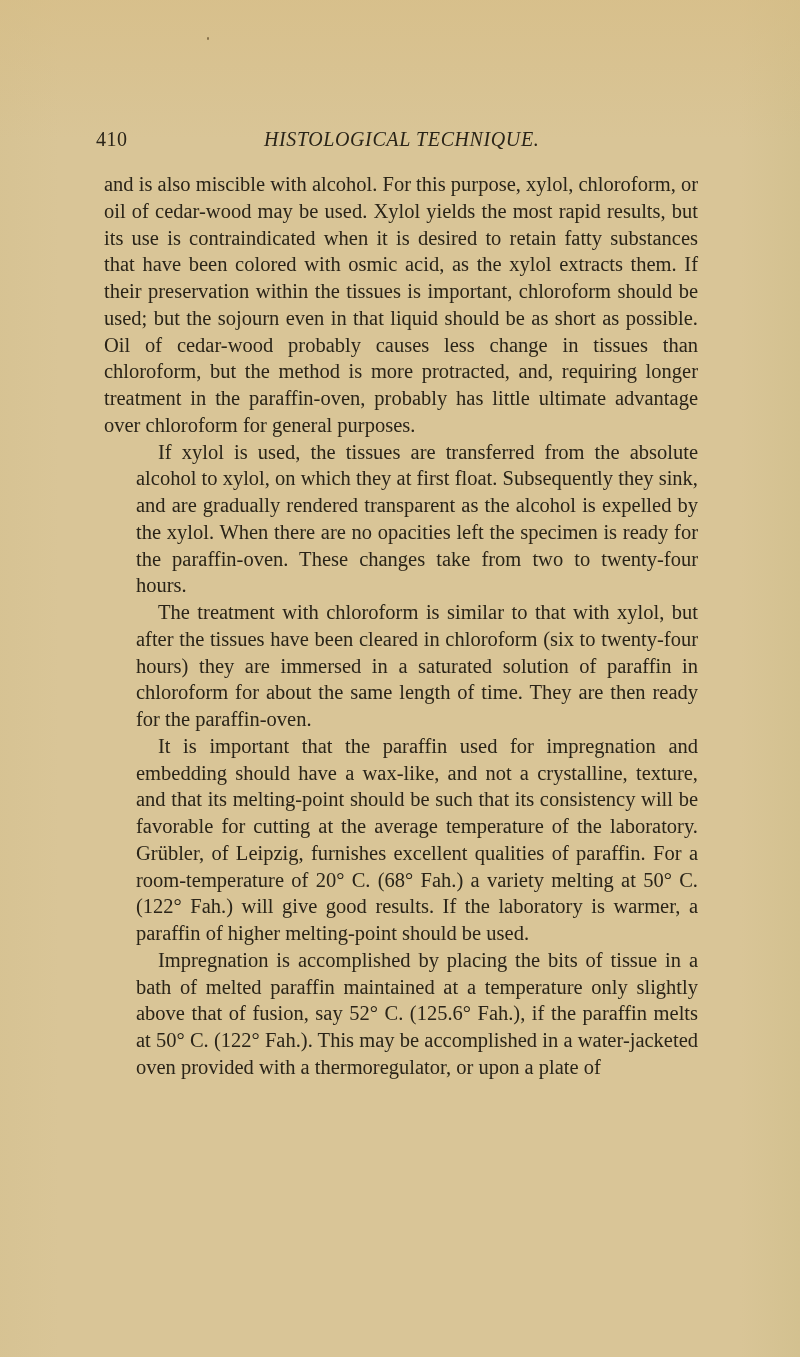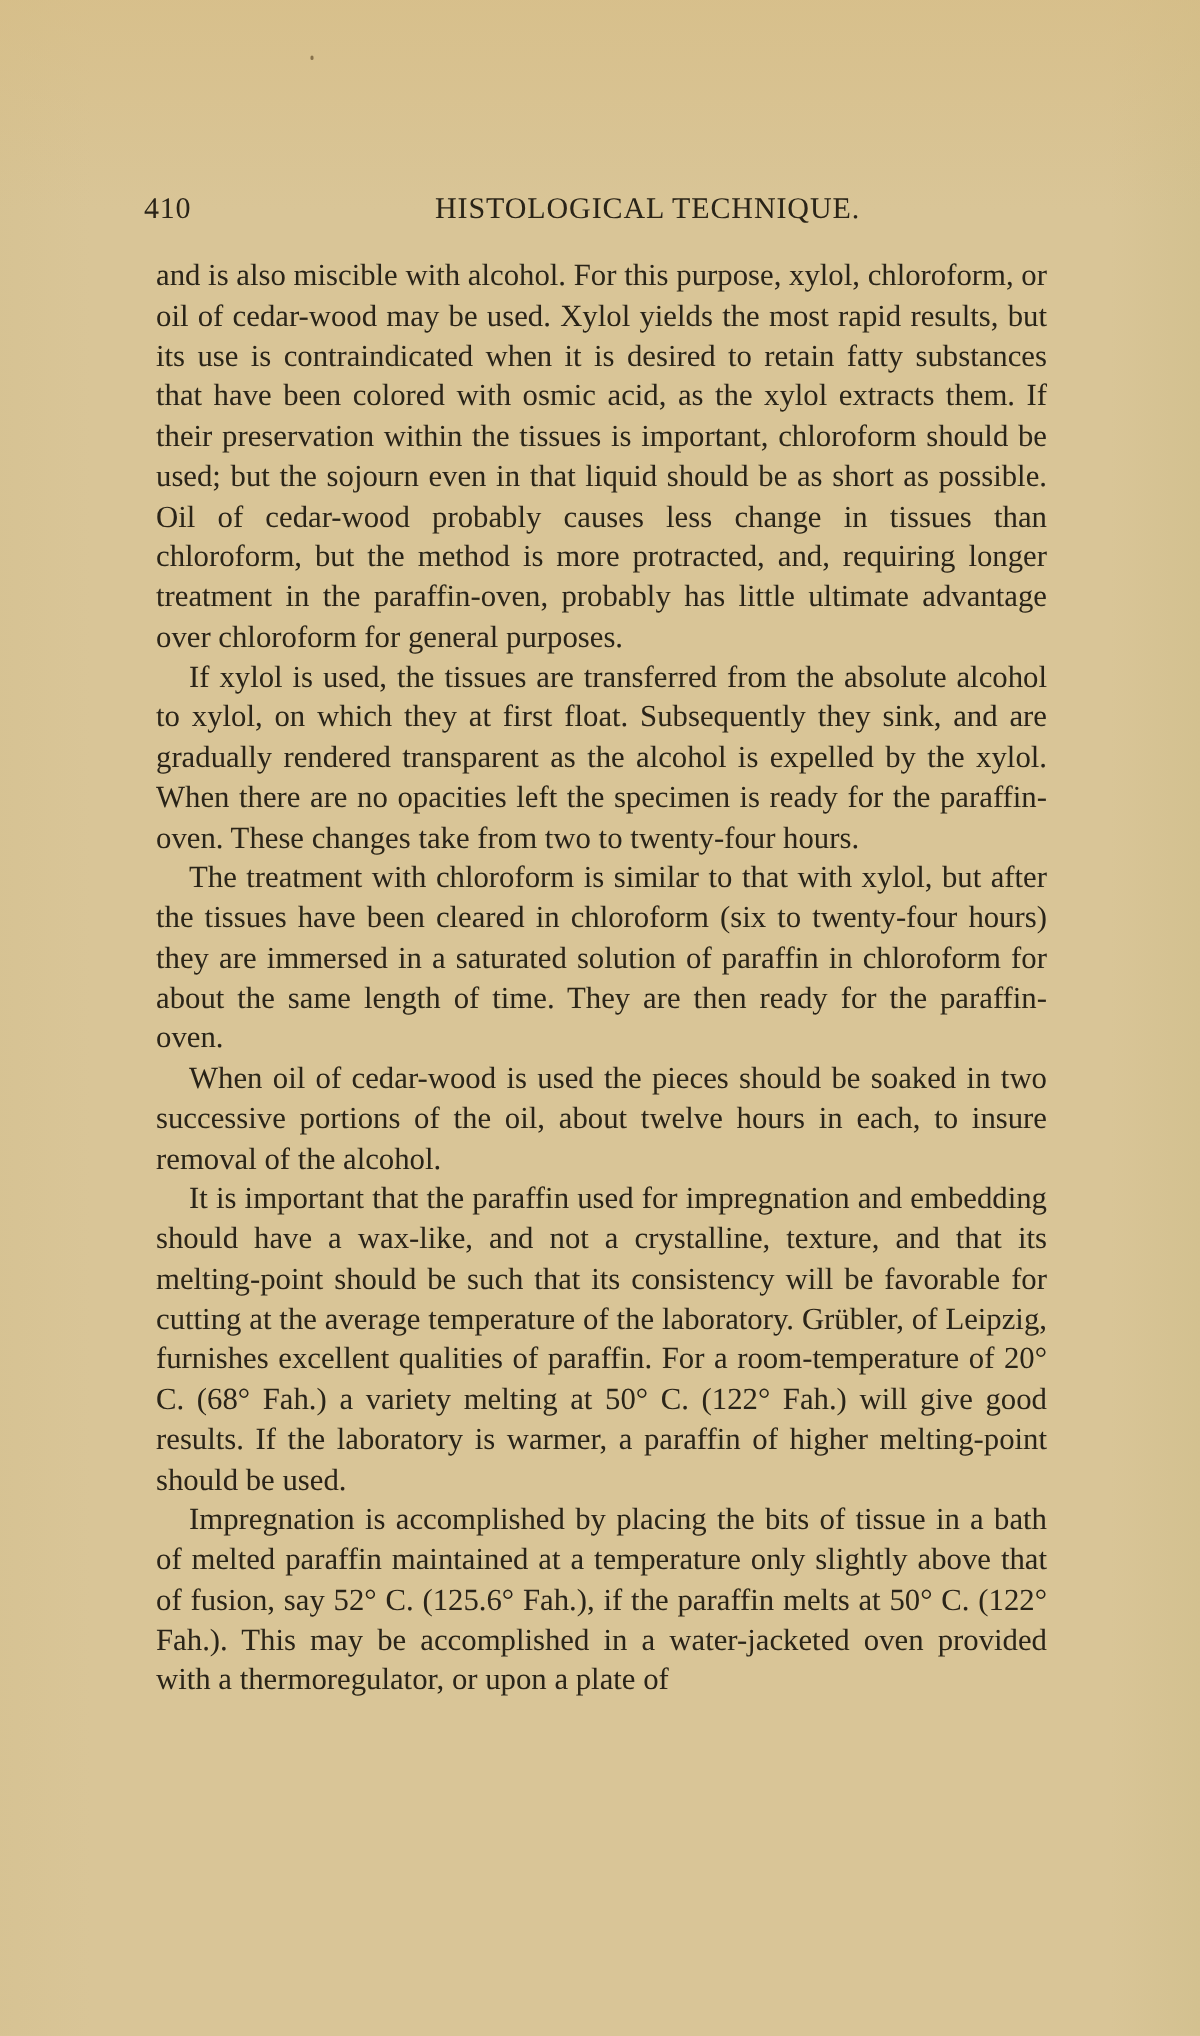--- a/index.html
+++ b/index.html
@@ -35,40 +35,42 @@
       line-height: 28px;
     }
     .page-number {
       position: absolute;
       left: 0;
       top: 0;
       letter-spacing: 0.5px;
     }
     .running-title {
       position: absolute;
-      left: 194px;
+      left: 168px;
       top: 0;
+      font-style: italic;
       letter-spacing: 0.6px;
     }
     .body-text {
       position: absolute;
       left: 104px;
       top: 171px;
       width: 594px;
       font-size: 20.5px;
       line-height: 26.75px;
       text-align: justify;
     }
     .body-text p {
       margin: 0;
       text-align: justify;
       text-align-last: left;
     }
     .body-text p.indent {
       text-indent: 22px;
+      margin-left: 32px;
     }
     .speck {
       position: absolute;
       width: 2px;
       height: 3px;
       background: rgba(80,60,30,0.6);
       border-radius: 1px;
     }
   </style>
 </head>
@@ -78,19 +80,18 @@
 
   <div class="running-head">
     <span class="page-number">410</span>
     <span class="running-title">HISTOLOGICAL TECHNIQUE.</span>
   </div>
 
   <div class="body-text">
     <p>and is also miscible with alcohol. For this purpose, xylol, chloroform, or oil of cedar-wood may be used. Xylol yields the most rapid results, but its use is contraindicated when it is desired to retain fatty substances that have been colored with osmic acid, as the xylol extracts them. If their preservation within the tissues is important, chloroform should be used; but the sojourn even in that liquid should be as short as possible. Oil of cedar-wood probably causes less change in tissues than chloroform, but the method is more protracted, and, requiring longer treatment in the paraffin-oven, probably has little ultimate advantage over chloroform for general purposes.</p>
     <p class="indent">If xylol is used, the tissues are transferred from the absolute alcohol to xylol, on which they at first float. Subsequently they sink, and are gradually rendered transparent as the alcohol is expelled by the xylol. When there are no opacities left the specimen is ready for the paraffin-oven. These changes take from two to twenty-four hours.</p>
     <p class="indent">The treatment with chloroform is similar to that with xylol, but after the tissues have been cleared in chloroform (six to twenty-four hours) they are immersed in a saturated solution of paraffin in chloroform for about the same length of time. They are then ready for the paraffin-oven.</p>
-    <p class="indent">When oil of cedar-wood is used the pieces should be soaked in two successive portions of the oil, about twelve hours in each, to insure removal of the alcohol.</p>
     <p class="indent">It is important that the paraffin used for impregnation and embedding should have a wax-like, and not a crystalline, texture, and that its melting-point should be such that its consistency will be favorable for cutting at the average temperature of the laboratory. Grübler, of Leipzig, furnishes excellent qualities of paraffin. For a room-temperature of 20° C. (68° Fah.) a variety melting at 50° C. (122° Fah.) will give good results. If the laboratory is warmer, a paraffin of higher melting-point should be used.</p>
     <p class="indent">Impregnation is accomplished by placing the bits of tissue in a bath of melted paraffin maintained at a temperature only slightly above that of fusion, say 52° C. (125.6° Fah.), if the paraffin melts at 50° C. (122° Fah.). This may be accomplished in a water-jacketed oven provided with a thermoregulator, or upon a plate of</p>
   </div>
 
   <span class="speck" style="left:207px; top:37px;"></span>
 </div>
 
 </body></html>

